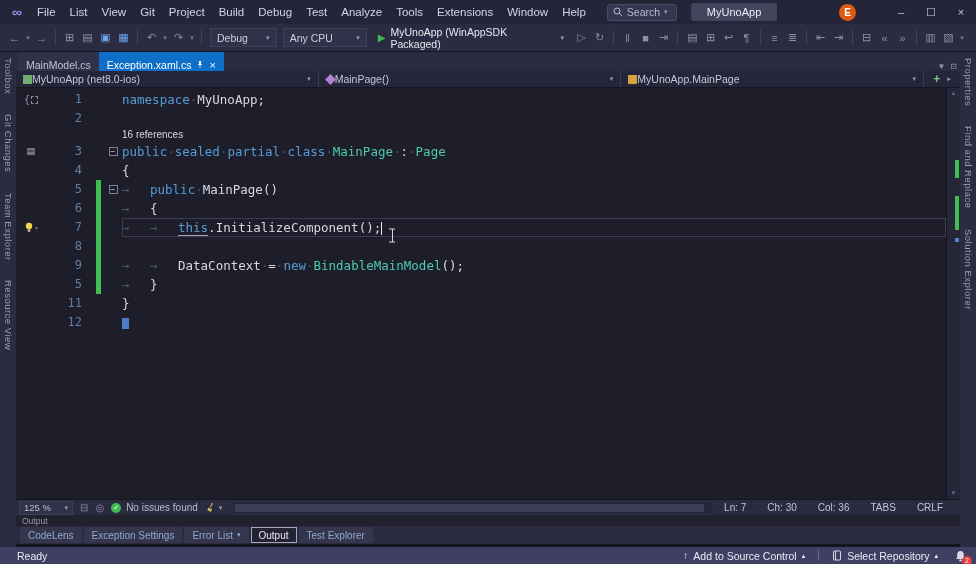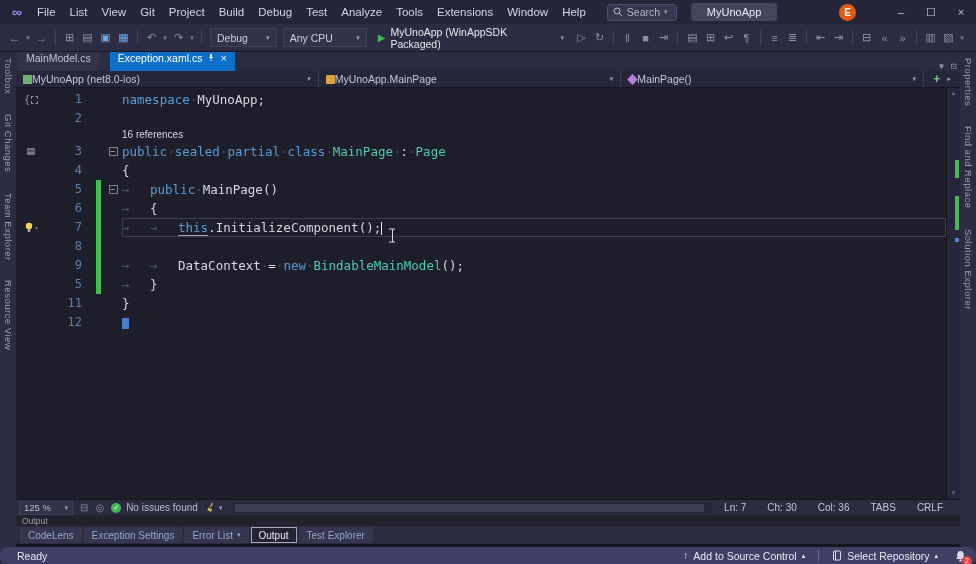--- a/index.html
+++ b/index.html
@@ -33,21 +33,21 @@
 
   
   .mainrow{flex:1;display:flex;min-height:0;}
   .vstrip{flex:0 0 16px;background:var(--chrome-bg,#2b2b41);display:flex;flex-direction:column;align-items:center;gap:20px;padding-top:6px;font-size:9.5px;color:#9c9cb4;overflow:hidden;}
   .vstrip span{writing-mode:vertical-rl;letter-spacing:.5px;white-space:nowrap;}
   .center{flex:1;display:flex;flex-direction:column;min-width:0;}
 
   
   .tabrow{flex:0 0 19px;display:flex;align-items:flex-end;background:var(--chrome-bg,#2b2b41);padding-left:2px;}
   .tabs{display:flex;align-items:flex-end;height:100%;}
-  .dtab{height:19px;display:flex;align-items:flex-start;gap:5px;padding:0 8px;font-size:10.5px;background:#31314a;color:#c2c2d4;margin-right:11px;}
+  .dtab{height:19px;display:flex;align-items:flex-end;gap:5px;padding:0 8px;font-size:10.5px;background:#31314a;color:#c2c2d4;margin-right:0;}
   .dtab.active{background:var(--accent,#0e6fc8);color:#fff;}
   .dtab .tclose{font-size:11px;opacity:.95;}
   .tabrow-right{margin-left:auto;display:flex;align-items:center;gap:5px;padding-right:3px;color:#9a9ab2;font-size:8px;}
 
   
   .breadcrumb{flex:0 0 17px;background:#26263a;border-bottom:1px solid #16161f;display:flex;align-items:stretch;font-size:10.5px;color:#c6c6da;}
   .bc-seg{flex:1;display:flex;align-items:center;padding:0 7px;border-right:1px solid #3a3a54;min-width:0;}
   .bc-seg .chev{margin-left:auto;}
   .bc-icon{width:9px;height:9px;flex:0 0 9px;}
   .bc-icon.proj{background:#6fae6f;}
@@ -101,21 +101,21 @@
 
   
   .pheader{flex:0 0 11px;background:#22222f;font-size:8.5px;color:#9a9aaa;display:flex;align-items:center;padding-left:6px;}
   .ptabs{flex:0 0 18px;background:#2b2b40;display:flex;align-items:center;gap:2px;padding-left:4px;font-size:10px;}
   .ptab{height:16px;display:flex;align-items:center;padding:0 8px;background:#35354e;color:#8fa8cc;gap:4px;}
   .ptab.active{background:#232333;color:#e8e8f2;box-shadow:inset 0 0 0 1px #a8a8bc;}
   .pchev{font-size:7px;}
   .bgap{flex:0 0 3px;background:#15151f;}
 
   
-  .statusbar{flex:0 0 17px;background:var(--status-bg,#3f3e63);display:flex;align-items:center;font-size:10.5px;color:#eaeaf4;border-radius:7px;}
+  .statusbar{flex:0 0 17px;background:var(--status-bg,#3f3e63);display:flex;align-items:center;font-size:10.5px;color:#eaeaf4;}
   .sb-left{padding-left:17px;}
   .sb-right{margin-left:auto;display:flex;align-items:center;gap:13px;padding-right:10px;}
   .sb-item{display:flex;align-items:center;gap:5px;}
   .sb-ico{font-size:10px;}
   .sb-caret{font-size:7px;}
   .sb-div{width:1px;height:11px;background:#6a6a8e;}
   .bell{position:relative;display:flex;align-items:center;margin-left:4px;}
   .badge{position:absolute;right:-6px;bottom:-4px;background:var(--error-red,#e03e3e);border-radius:50%;width:10px;height:10px;font-size:7px;display:flex;align-items:center;justify-content:center;color:#fff;}
 </style>
 </head>
@@ -246,27 +246,27 @@
         </div>
       </div>
 
       <div class="breadcrumb">
         <div class="bc-seg">
           <span class="bc-icon proj"></span>
           <span>MyUnoApp (net8.0-ios)</span>
           <span class="chev">▾</span>
         </div>
         <div class="bc-seg">
+          <span class="bc-icon meth"></span>
+          <span>MainPage()</span>
+          <span class="chev">▾</span>
+        </div>
+        <div class="bc-seg">
           <span class="bc-icon cls"></span>
           <span>MyUnoApp.MainPage</span>
-          <span class="chev">▾</span>
-        </div>
-        <div class="bc-seg">
-          <span class="bc-icon meth"></span>
-          <span>MainPage()</span>
           <span class="chev">▾</span>
         </div>
         <div class="bc-right">
           <span class="plus">+</span>
           <span class="chev">▸</span>
         </div>
       </div>
 
       <div class="editor">
         <div class="codearea">

